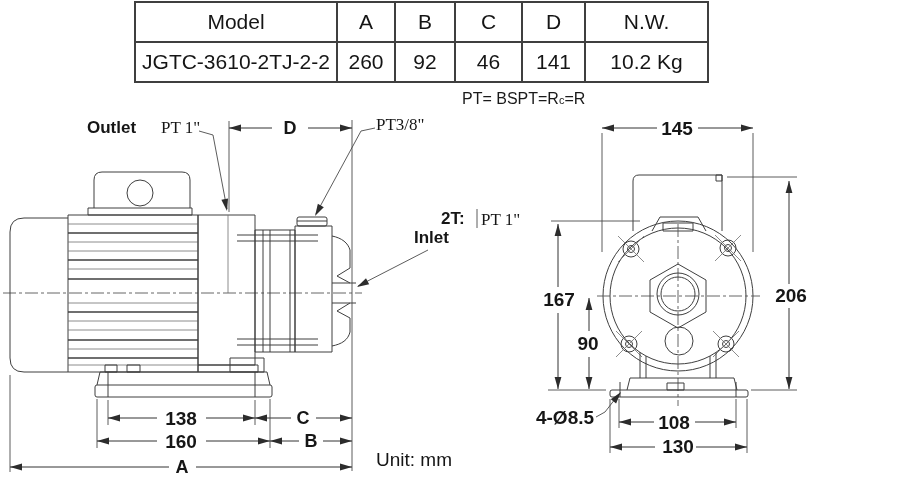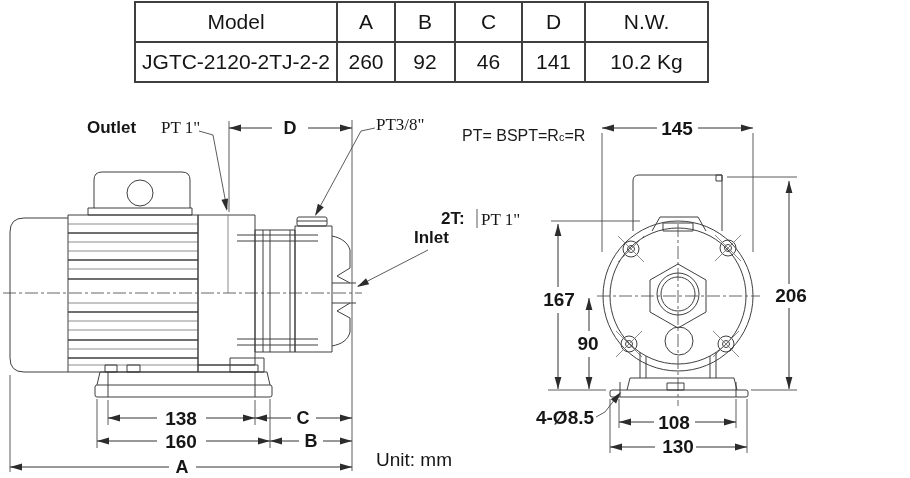--- a/index.html
+++ b/index.html
@@ -4,21 +4,21 @@
 <style>
   html,body{margin:0;padding:0;background:#fff;}
   .stage{position:relative;width:910px;height:478px;background:#fff;overflow:hidden;
          font-family:"Liberation Sans",sans-serif;}
   
   .spec{position:absolute;left:134px;top:1px;border-collapse:collapse;table-layout:fixed;}
   .spec td,.spec th{border:2px solid #3f3f3f;text-align:center;vertical-align:middle;
         font-weight:400;font-size:21px;color:#151515;padding:0;height:38px;
         font-family:"Liberation Sans",sans-serif;margin-left:24px;}
   
-  .note{position:absolute;left:462px;top:90px;font-size:16px;color:#1a1a1a;white-space:nowrap;margin-top:37px;}
+  .note{position:absolute;left:462px;top:90px;font-size:16px;color:#1a1a1a;white-space:nowrap;}
   .note .sub{font-size:11px;}
   
   svg{position:absolute;left:0;top:0;}
   .s{stroke:#3f3f3f;stroke-width:1;fill:none;stroke-linejoin:round;stroke-linecap:butt;}
   .thin{stroke:#6f6f6f;stroke-width:.8;}
   .thick{stroke-width:1.7;}
   .cl{stroke:#555;stroke-width:.9;fill:none;stroke-dasharray:13 3 3 3;}
   .ext{stroke:#4a4a4a;stroke-width:.9;fill:none;}
   .dl{stroke:#333;stroke-width:1;fill:none;}
   .arr{fill:#2c2c2c;stroke:none;}
@@ -46,21 +46,21 @@
     <tbody>
     <tr>
       <th>Model</th>
       <th>A</th>
       <th>B</th>
       <th>C</th>
       <th>D</th>
       <th>N.W.</th>
     </tr>
     <tr>
-      <td>JGTC-2120-2TJ-2-2</td>
+      <td>JGTC-3610-2TJ-2-2</td>
       <td>260</td>
       <td>92</td>
       <td>46</td>
       <td>141</td>
       <td>10.2 Kg</td>
     </tr>
     </tbody>
   </table>
 
   <div class="note"><span>PT= BSPT=R</span><span class="sub">c</span><span>=R</span></div>

